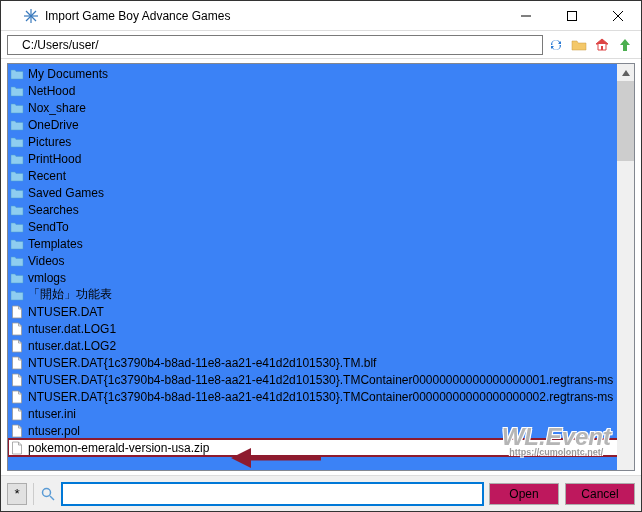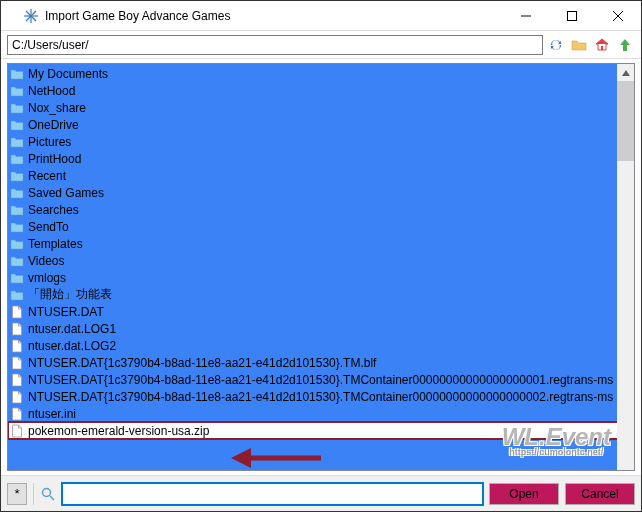--- a/index.html
+++ b/index.html
@@ -5,21 +5,21 @@
 * { box-sizing: border-box; margin: 0; padding: 0; }
 body { font-family: "Segoe UI", Tahoma, sans-serif; font-size: 12px; background: #fff; width: 642px; height: 512px; position: relative; border: 1px solid #333; }
 .titlebar { height: 30px; display: flex; align-items: center; border-bottom: 1px solid #ddd; background: #fff; padding-left: 14px; }
 .titlebar-icon { width: 16px; height: 16px; margin: 0 6px 0 8px; }
 .titlebar-icon svg { display: block; }
 .title-text { flex: 1; font-size: 12px; color: #000; }
 .winbtns { display: flex; }
 .winbtn { width: 46px; height: 30px; display: flex; align-items: center; justify-content: center; }
 .winbtn svg { display: block; }
 .toolbar { height: 28px; display: flex; align-items: center; padding: 2px 6px; gap: 3px; border-bottom: 1px solid #ddd; }
-.path-input { flex: 1; height: 20px; border: 1px solid #7a7a7a; padding: 0 4px; font-size: 12px; font-family: inherit; }
+.path-input { flex: 1; height: 20px; border: 1px solid #7a7a7a; padding: 0 14px; font-size: 12px; font-family: inherit; }
 .tbtn { width: 20px; height: 20px; display: flex; align-items: center; justify-content: center; }
 .filelist { position: absolute; top: 62px; left: 6px; right: 6px; bottom: 40px; border: 1px solid #828790; background: #3b82f6; overflow: hidden; }
 .filelist-inner { padding: 1px 0; }
 .file-row { display: flex; align-items: center; height: 17px; padding: 0 2px; gap: 4px; }
 .file-row.highlight { background: #fff; outline: 2px solid #8e1b2e; outline-offset: -1px; }
 .file-icon { width: 14px; height: 14px; flex-shrink: 0; }
 .file-name { font-size: 12px; color: #000; white-space: nowrap; }
 .scroll-up, .scroll-thumb { position: absolute; right: 0; width: 17px; background: #f0f0f0; }
 .scroll-up { top: 0; height: 17px; display:flex; align-items:center; justify-content:center; }
 .scroll-thumb { top: 17px; height: 80px; background: #cdcdcd; }
@@ -232,20 +232,27 @@
           </svg></span>
         <span class="file-name">NTUSER.DAT{1c3790b4-b8ad-11e8-aa21-e41d2d101530}.TMContainer00000000000000000002.regtrans-ms</span>
       </div>
       <div class="file-row">
         <span class="file-icon"><svg width="14" height="14" viewBox="0 0 14 14">
             <path d="M2.5 1h6l3 3v9h-9z" fill="#fff" stroke="#999" stroke-width="0.8"></path>
             <path d="M8.5 1v3h3" fill="none" stroke="#999" stroke-width="0.8"></path>
           </svg></span>
         <span class="file-name">ntuser.ini</span>
       </div>
+      <div class="file-row">
+        <span class="file-icon"><svg width="14" height="14" viewBox="0 0 14 14">
+            <path d="M2.5 1h6l3 3v9h-9z" fill="#fff" stroke="#999" stroke-width="0.8"></path>
+            <path d="M8.5 1v3h3" fill="none" stroke="#999" stroke-width="0.8"></path>
+          </svg></span>
+        <span class="file-name">ntuser.pol</span>
+      </div>
       <div class="file-row highlight">
         <span class="file-icon"><svg width="14" height="14" viewBox="0 0 14 14">
             <path d="M2.5 1h6l3 3v9h-9z" fill="#fff" stroke="#999" stroke-width="0.8"></path>
             <path d="M8.5 1v3h3" fill="none" stroke="#999" stroke-width="0.8"></path>
           </svg></span>
         <span class="file-name">pokemon-emerald-version-usa.zip</span>
       </div>
     </div>
 </div>
 

